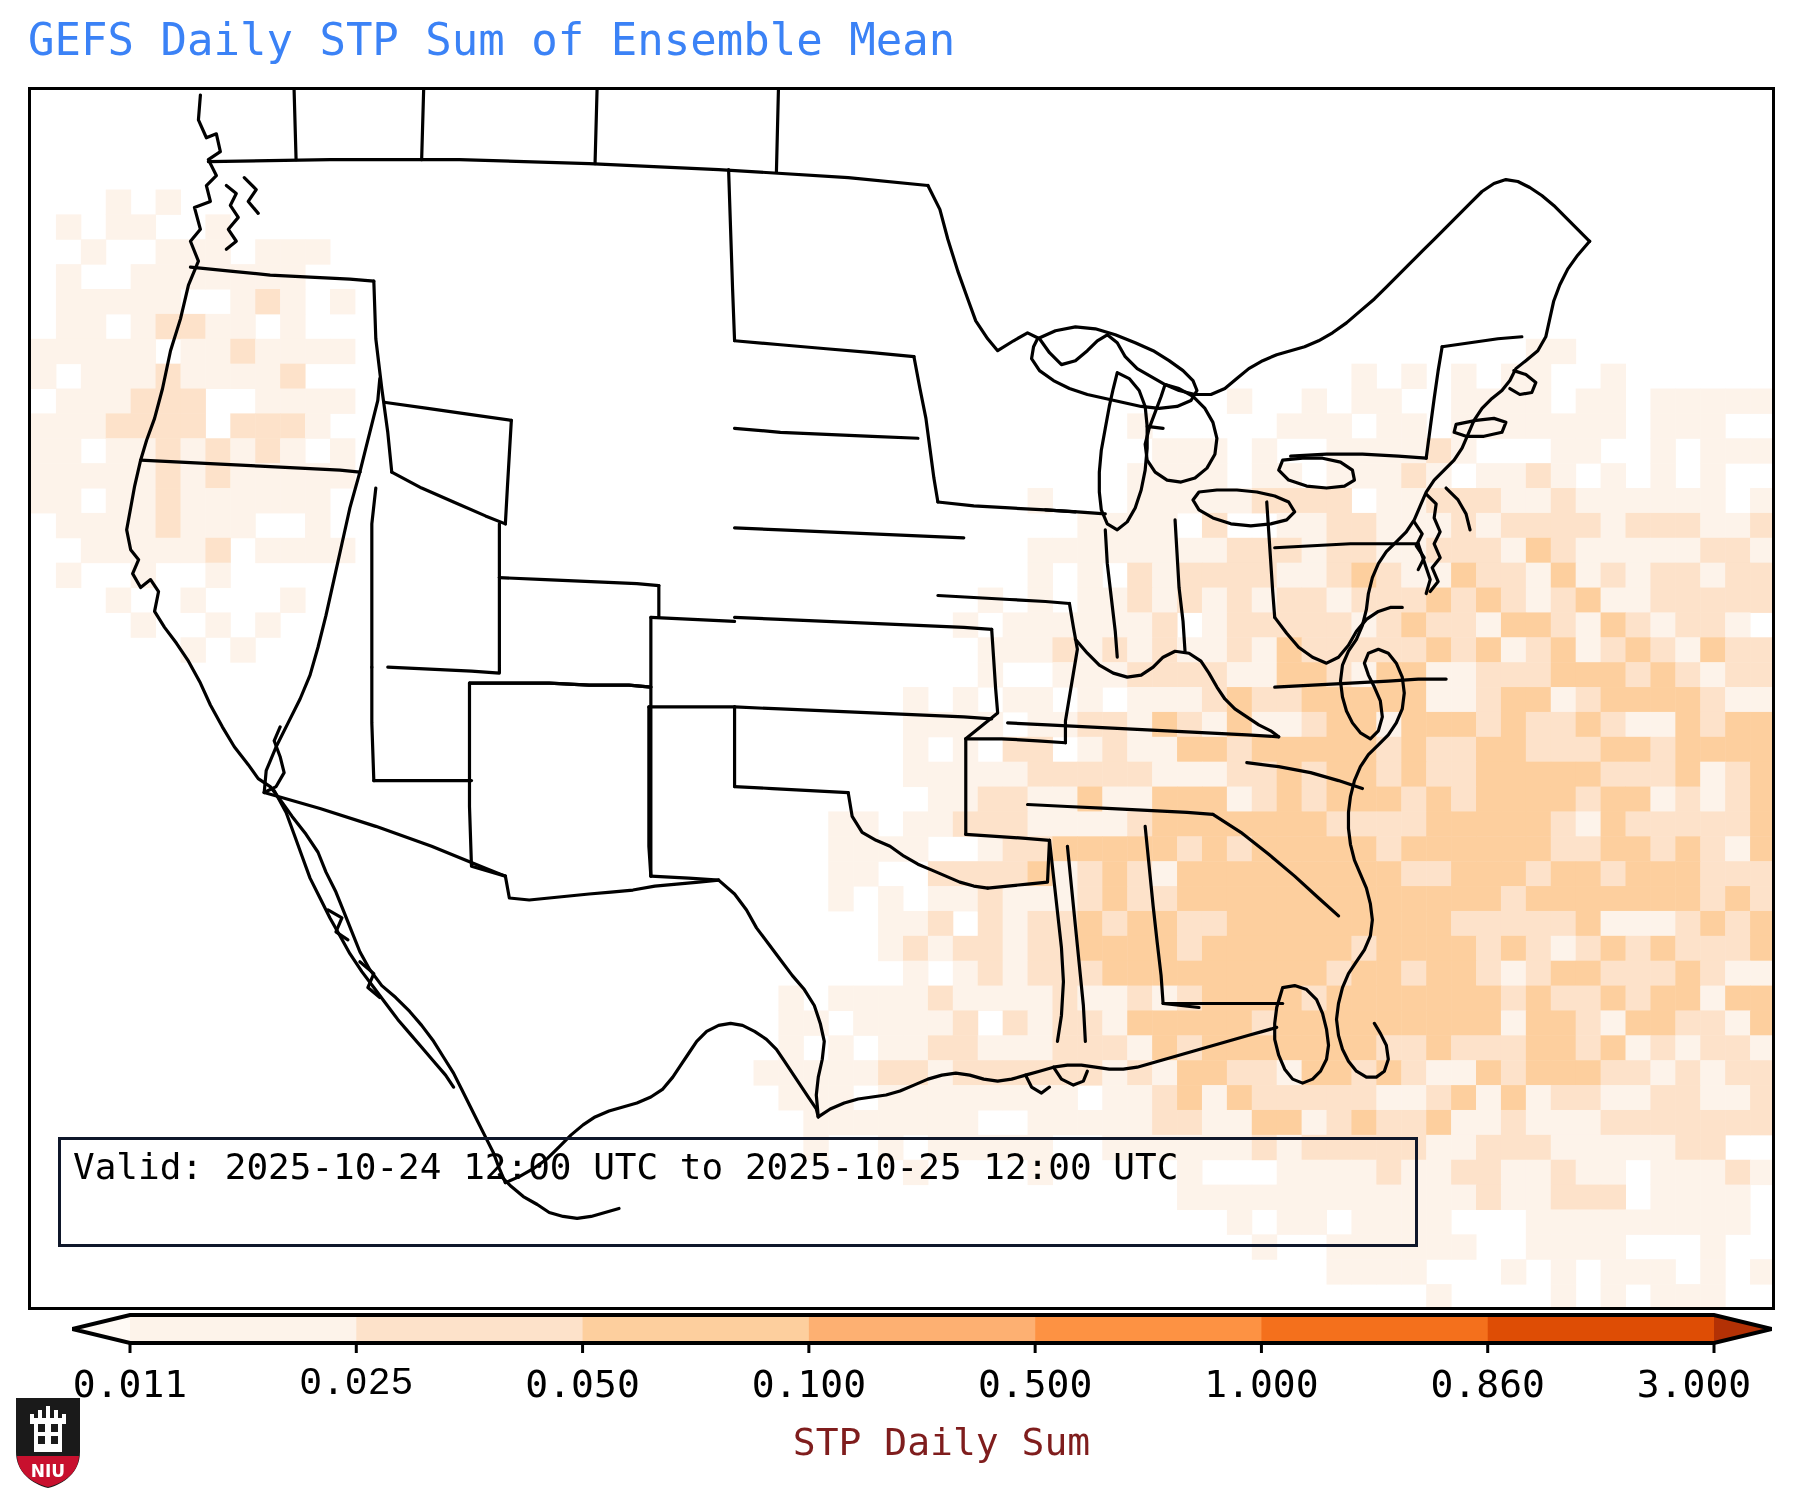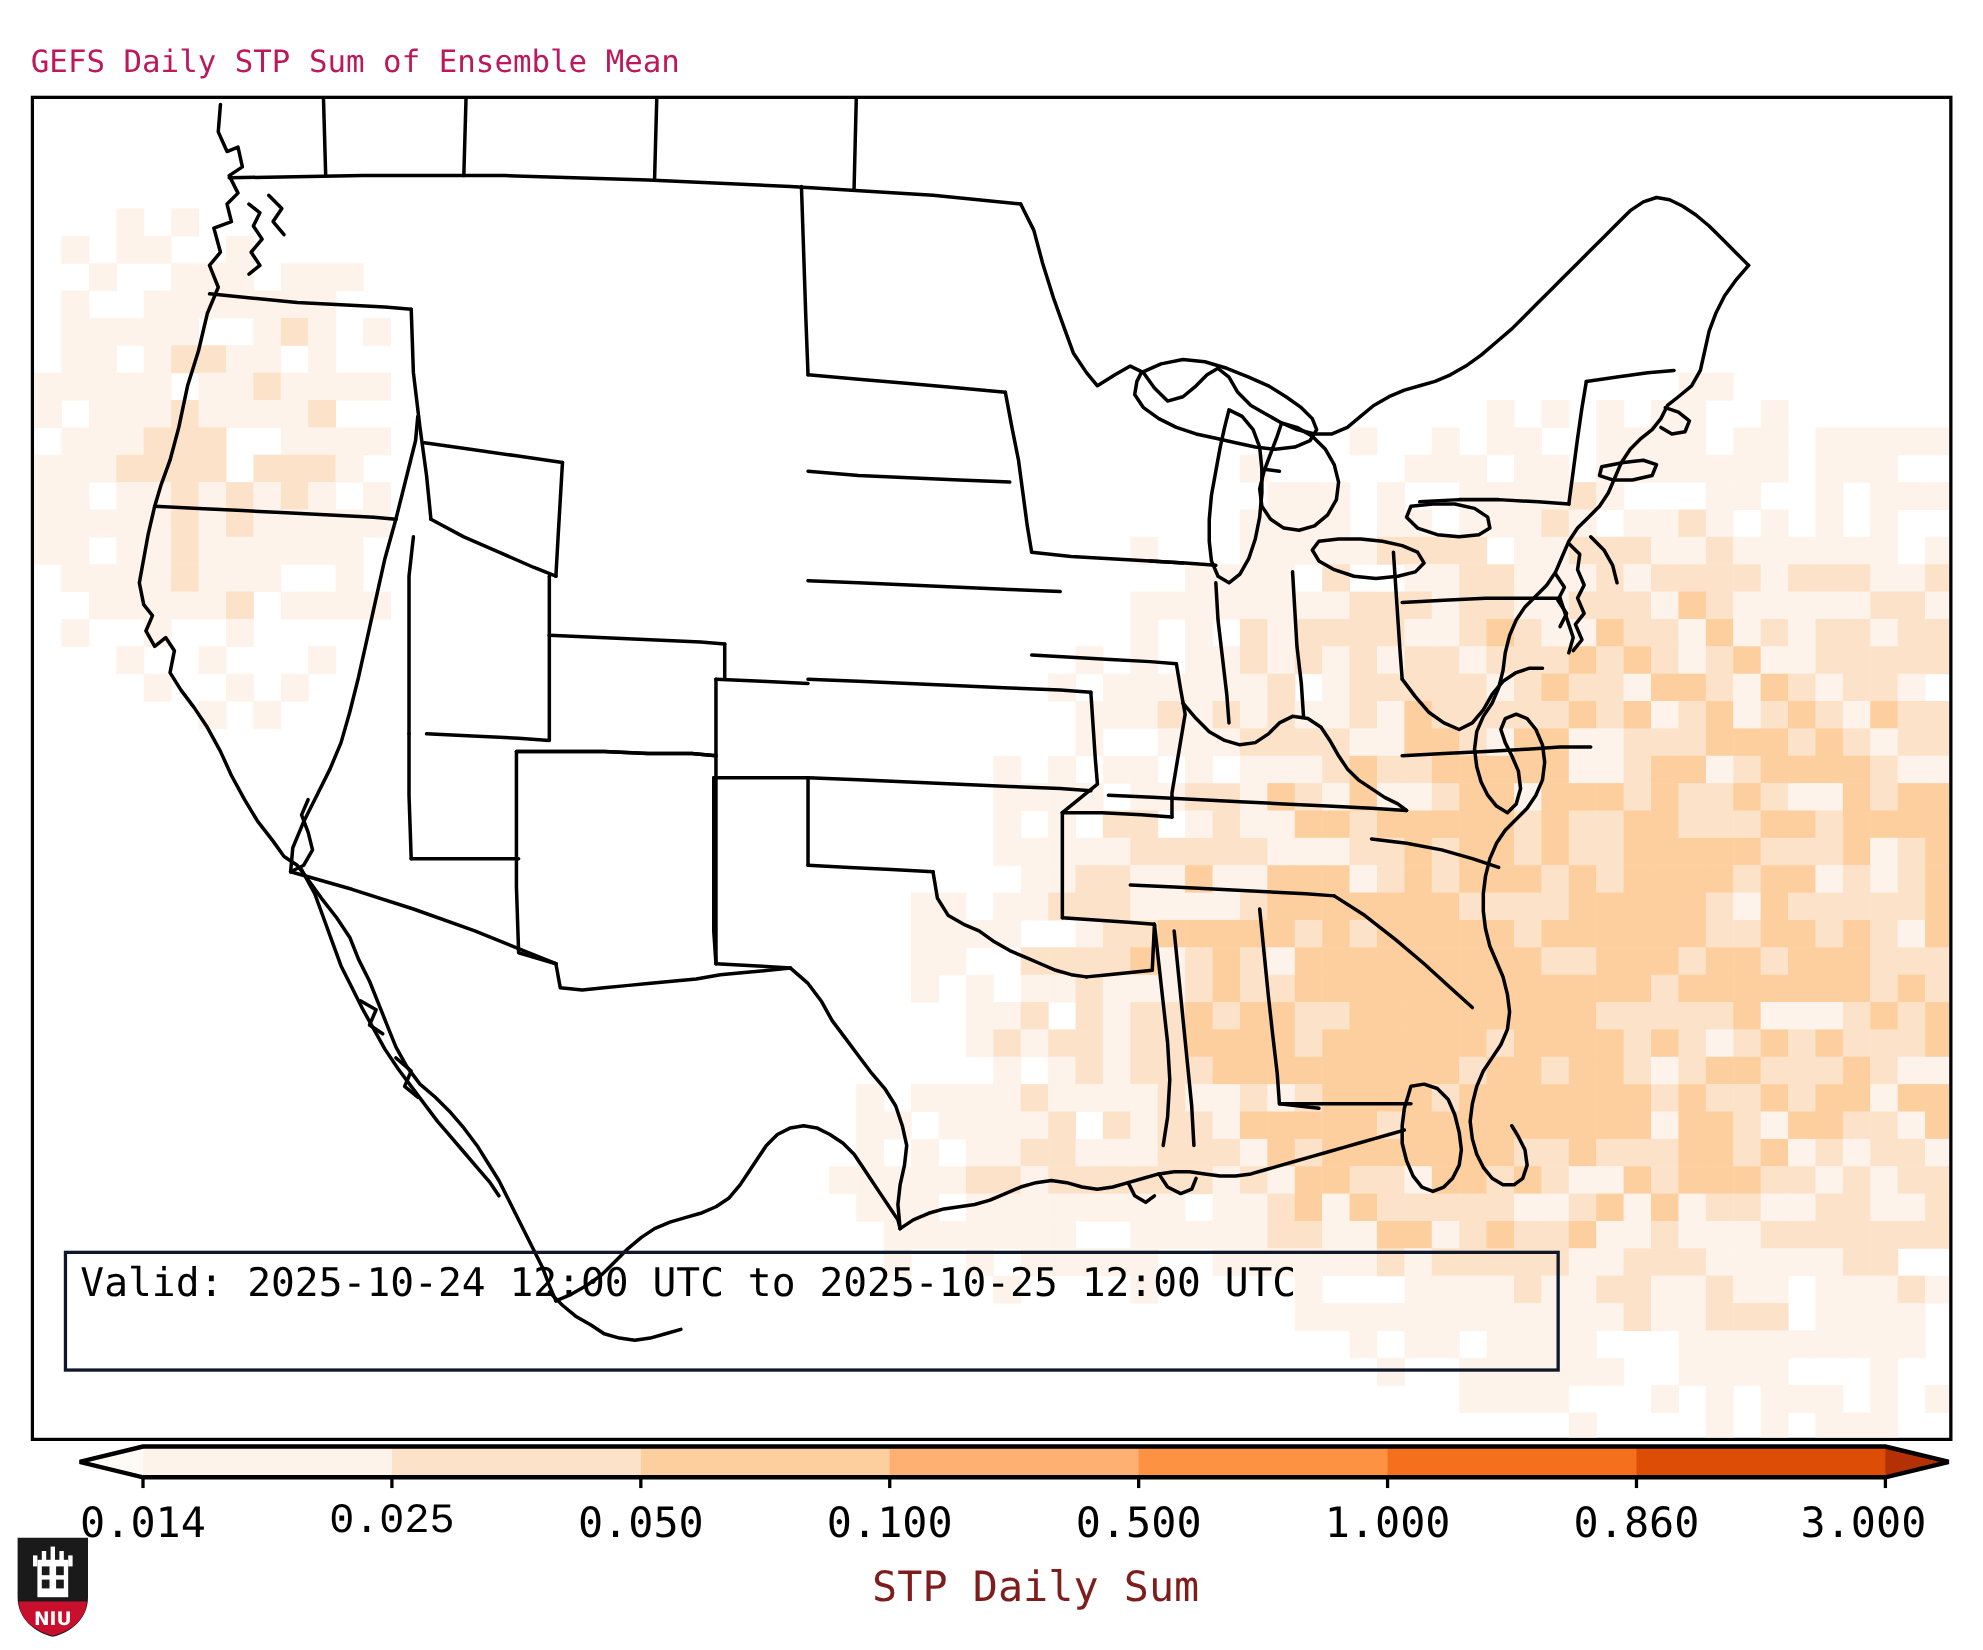--- a/index.html
+++ b/index.html
@@ -1,20 +1,20 @@
 <!DOCTYPE html>
 <html><head>
 <meta charset="utf-8">
 <style>
   html,body{margin:0;padding:0;background:#ffffff;}
   body{width:1803px;height:1500px;position:relative;overflow:hidden;
        font-family:"DejaVu Sans Mono","Liberation Mono",monospace;}
 
-  #title{position:absolute;left:28px;top:14px;font-size:28px;color:#be185d;
-         letter-spacing:0px;white-space:nowrap;font-family:"DejaVu Sans Mono","Liberation Mono",monospace;margin-top:25px;}
+  #title{position:absolute;left:28px;top:14px;font-size:44px;color:#3b82f6;
+         letter-spacing:0px;white-space:nowrap;font-family:"DejaVu Sans Mono","Liberation Mono",monospace;}
 
   
   #map-frame{position:absolute;left:28px;top:87px;width:1747px;height:1223px;
              border:3px solid #000;box-sizing:border-box;background:#fff;overflow:hidden;}
   #map-svg{position:absolute;left:0;top:0;width:100%;height:100%;display:block;}
 
   
   #info-box{position:absolute;left:58px;top:1137px;width:1360px;height:110px;
             border:3px solid #0f172a;background:transparent;box-sizing:border-box;}
   #info-box .line{position:absolute;left:12px;font-size:36px;color:#000;white-space:pre;
@@ -1534,21 +1534,21 @@
         <line x1="510.57142857142856" x2="510.57142857142856" y1="34" y2="44" stroke="#000" stroke-width="3"></line>
         <line x1="736.8571428571429" x2="736.8571428571429" y1="34" y2="44" stroke="#000" stroke-width="3"></line>
         <line x1="963.1428571428571" x2="963.1428571428571" y1="34" y2="44" stroke="#000" stroke-width="3"></line>
         <line x1="1189.4285714285713" x2="1189.4285714285713" y1="34" y2="44" stroke="#000" stroke-width="3"></line>
         <line x1="1415.7142857142858" x2="1415.7142857142858" y1="34" y2="44" stroke="#000" stroke-width="3"></line>
         <line x1="1642" x2="1642" y1="34" y2="44" stroke="#000" stroke-width="3"></line>
       </g>
   </svg>
 </div>
 <div id="cbar-ticklabels">
-    <div class="tick-label" style="left: 130px;">0.014</div>
+    <div class="tick-label" style="left: 130px;">0.011</div>
     <div class="tick-label" style="left: 356.286px; font-family: Liberation Mono, monospace;">0.025</div>
     <div class="tick-label" style="left: 582.571px;">0.050</div>
     <div class="tick-label" style="left: 808.857px;">0.100</div>
     <div class="tick-label" style="left: 1035.14px;">0.500</div>
     <div class="tick-label" style="left: 1261.43px;">1.000</div>
     <div class="tick-label" style="left: 1487.71px;">0.860</div>
     <div class="tick-label" style="left: 1694px;">3.000</div>
   </div>
 <div id="cbar-axis-label">STP Daily Sum</div>
 

